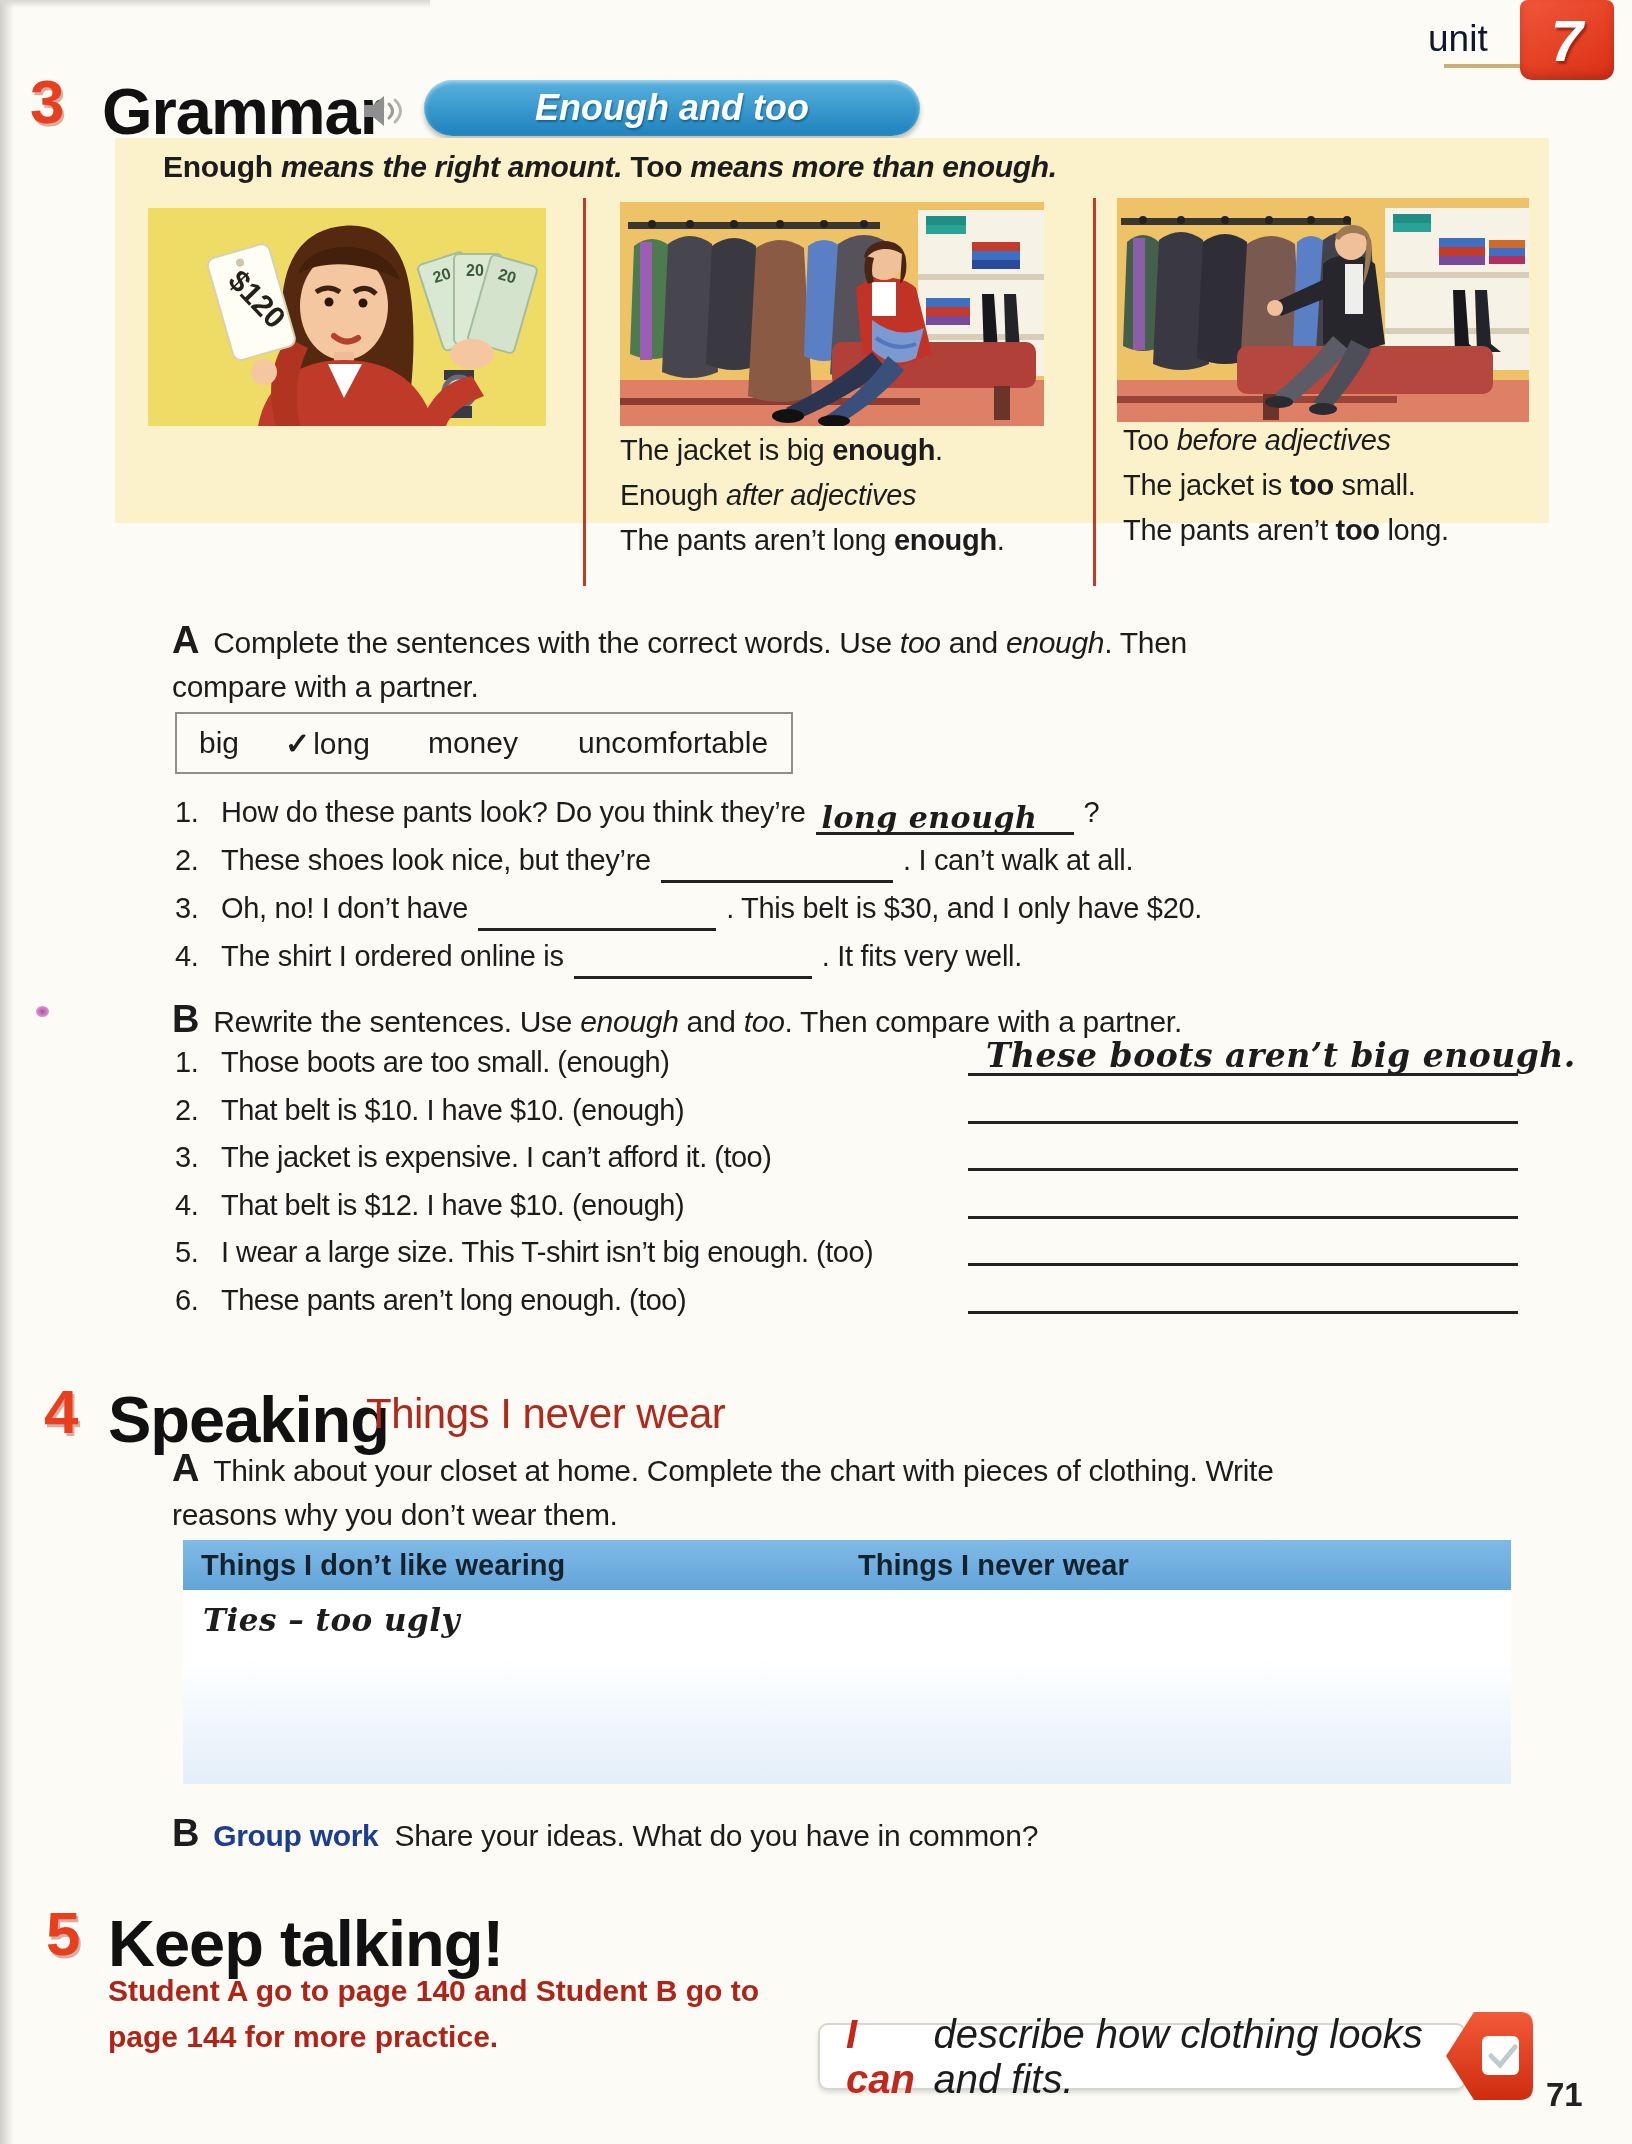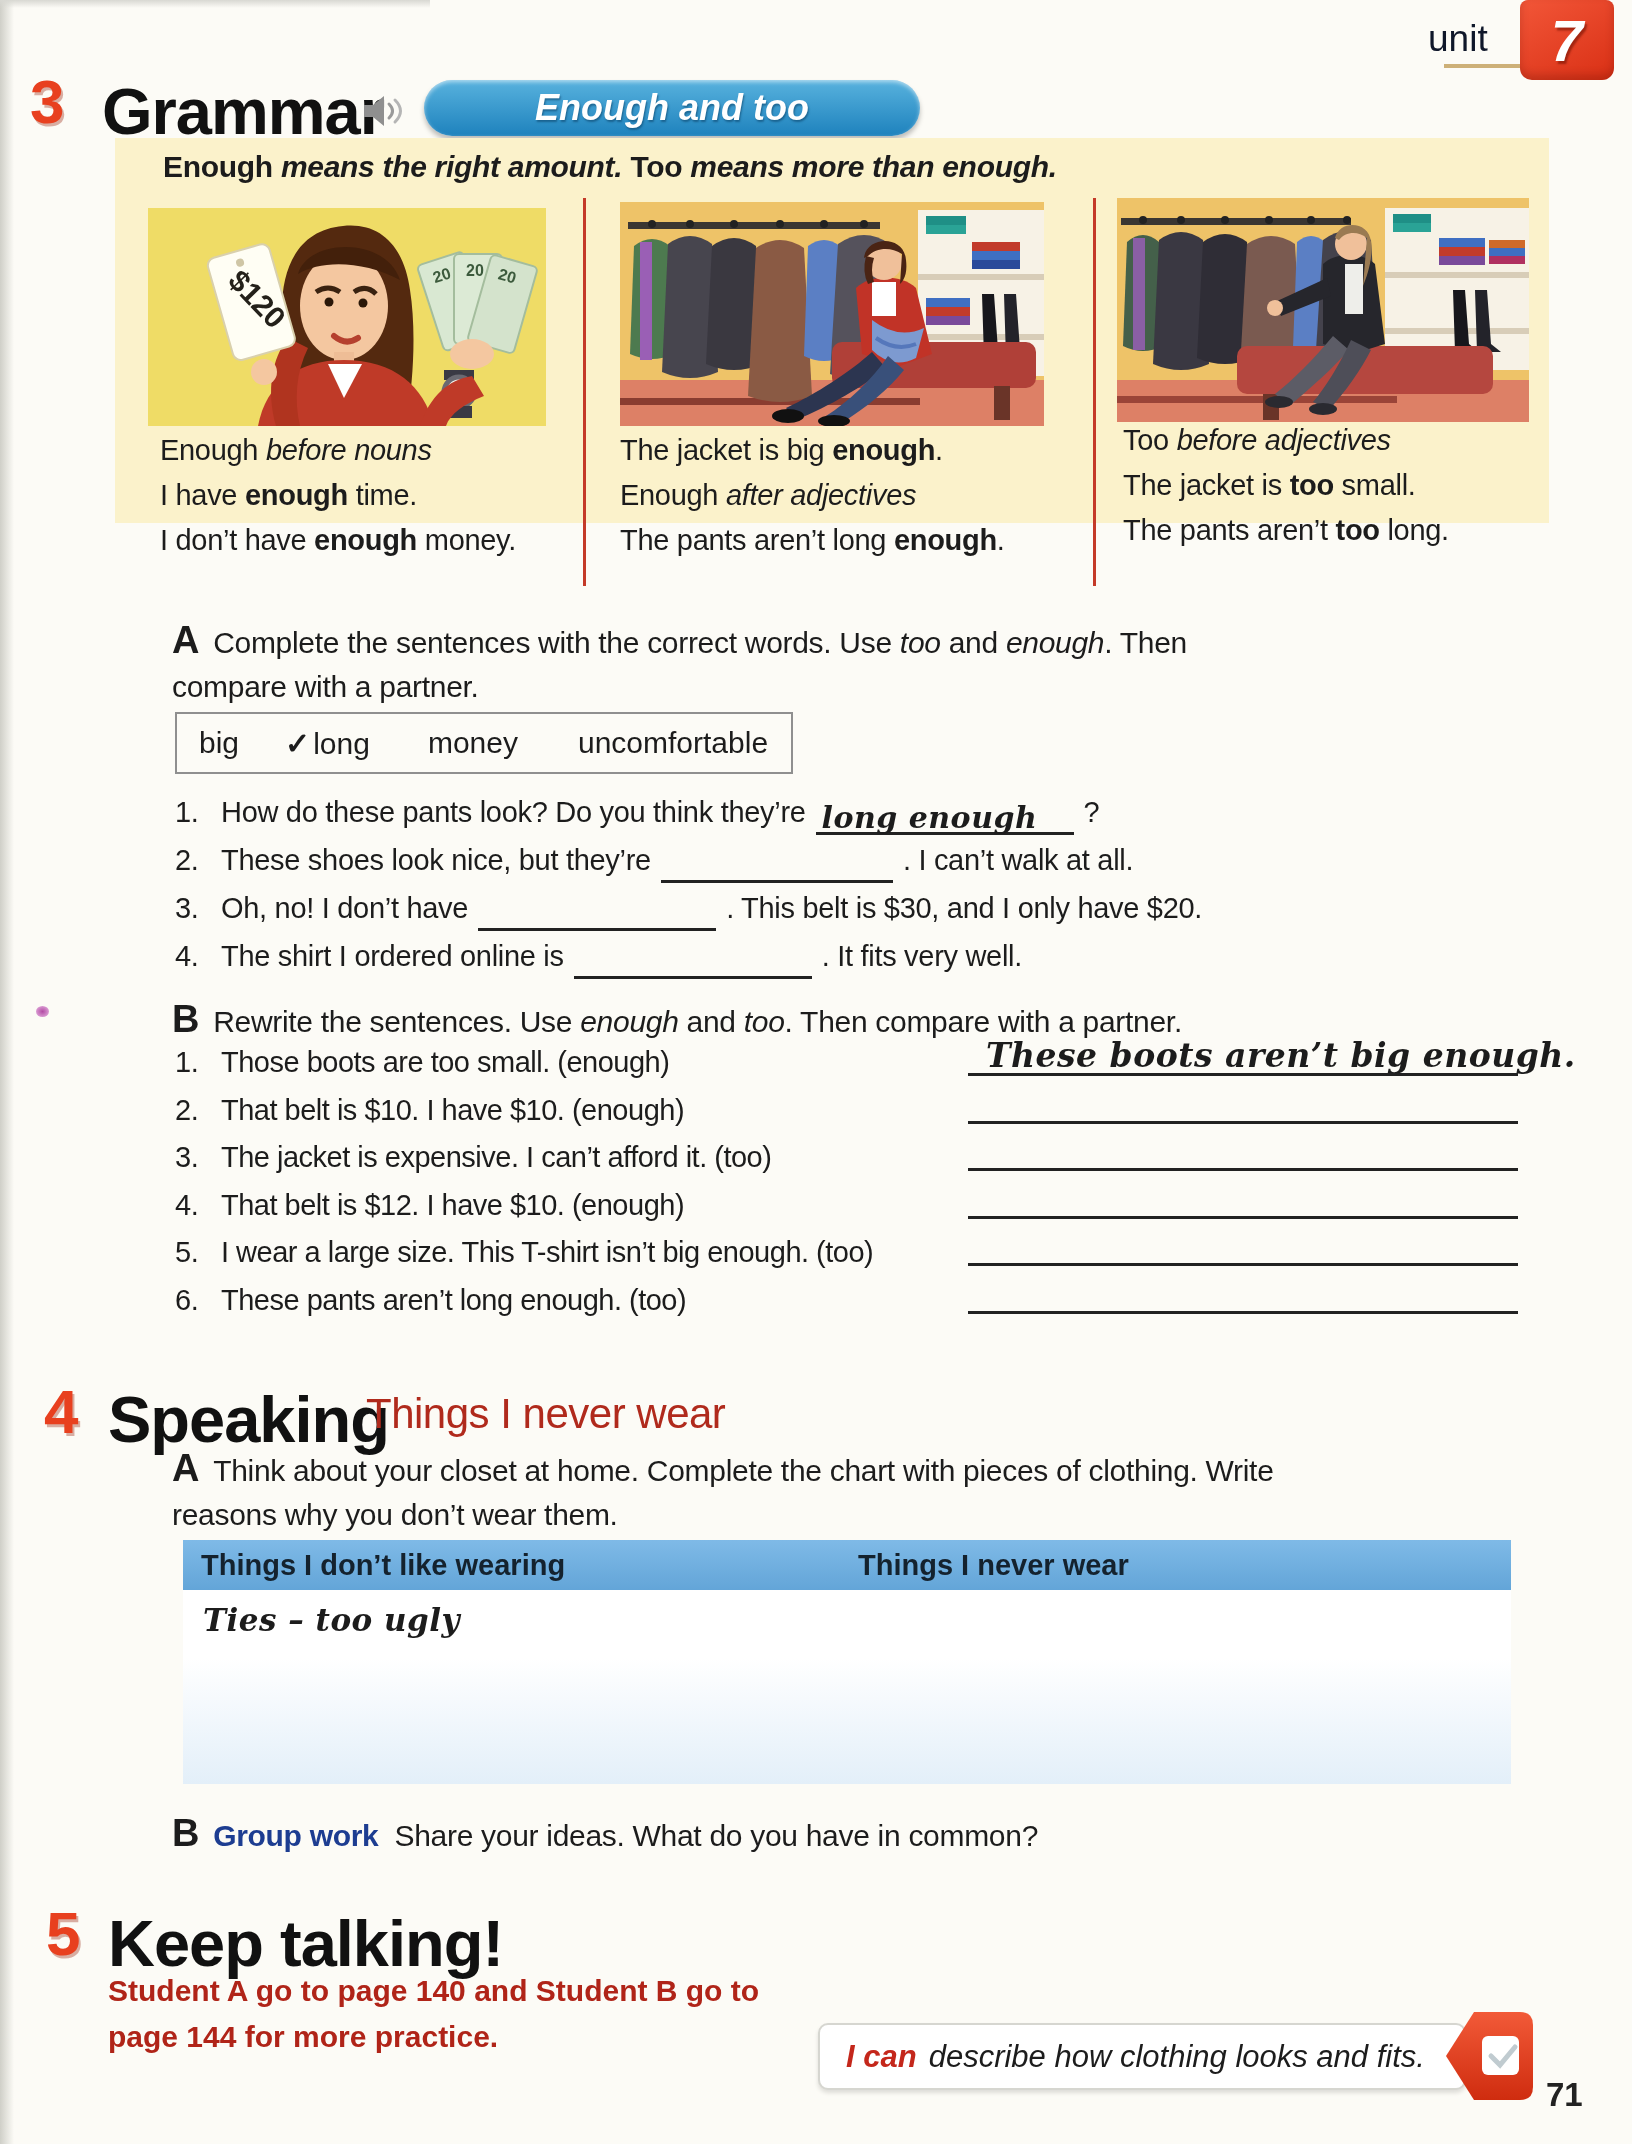--- a/index.html
+++ b/index.html
@@ -98,21 +98,21 @@
   
   .k-num{left:46px;top:1898px;}
   .k-title{left:108px;top:1906px;font-weight:900;}
   .k-text{position:absolute;left:108px;top:1968px;font-size:30px;font-weight:700;
         color:#b02418;line-height:46px;}
 
   
   .ican{position:absolute;left:818px;top:2023px;width:648px;height:67px;background:#fff;
         border:2px solid #d6d6d0;border-radius:10px;box-shadow:0 3px 4px rgba(0,0,0,.12);
         display:flex;align-items:center;padding-left:26px;box-sizing:border-box;
-        font-size:31px;font-style:italic;}
+        font-size:40px;font-style:italic;}
   .ican-prefix{color:#c4271b;font-weight:800;margin-right:12px;}
   .badge{position:absolute;left:1440px;top:2008px;width:98px;height:96px;}
   .pgnum{position:absolute;left:1546px;top:2076px;font-size:33px;font-weight:700;color:#222;}
 </style>
 </head>
 <body>
 
 <div class="page">
   <div class="edge-left"></div>
   <div class="edge-top"></div>
@@ -277,25 +277,20 @@
       <circle cx="158" cy="110" r="8" fill="#f0c09a"></circle>
       <path d="M216,138 C196,162 176,182 158,196 L172,208 C194,190 216,170 232,152 Z" fill="#5c5c66"></path>
       <path d="M234,142 C222,168 208,190 196,204 L212,212 C228,194 244,172 254,152 Z" fill="#4e4e58"></path>
       <ellipse cx="162" cy="204" rx="14" ry="6" fill="#2a2a30"></ellipse>
       <ellipse cx="206" cy="211" rx="14" ry="6" fill="#2a2a30"></ellipse>
     </svg>
 
     <div class="gdivider gd1"></div>
     <div class="gdivider gd2"></div>
 
-    <div class="gcap gcap1">
-      <div><span>Enough </span><span class="i">before nouns</span></div>
-      <div><span>I have </span><span class="b">enough</span><span> time.</span></div>
-      <div><span>I don’t have </span><span class="b">enough</span><span> money.</span></div>
-    </div>
     <div class="gcap gcap2">
       <div><span>The jacket is big </span><span class="b">enough</span><span>.</span></div>
       <div><span>Enough </span><span class="i">after adjectives</span></div>
       <div><span>The pants aren’t long </span><span class="b">enough</span><span>.</span></div>
     </div>
     <div class="gcap gcap3">
       <div><span>Too </span><span class="i">before adjectives</span></div>
       <div><span>The jacket is </span><span class="b">too</span><span> small.</span></div>
       <div><span>The pants aren’t </span><span class="b">too</span><span> long.</span></div>
     </div>

